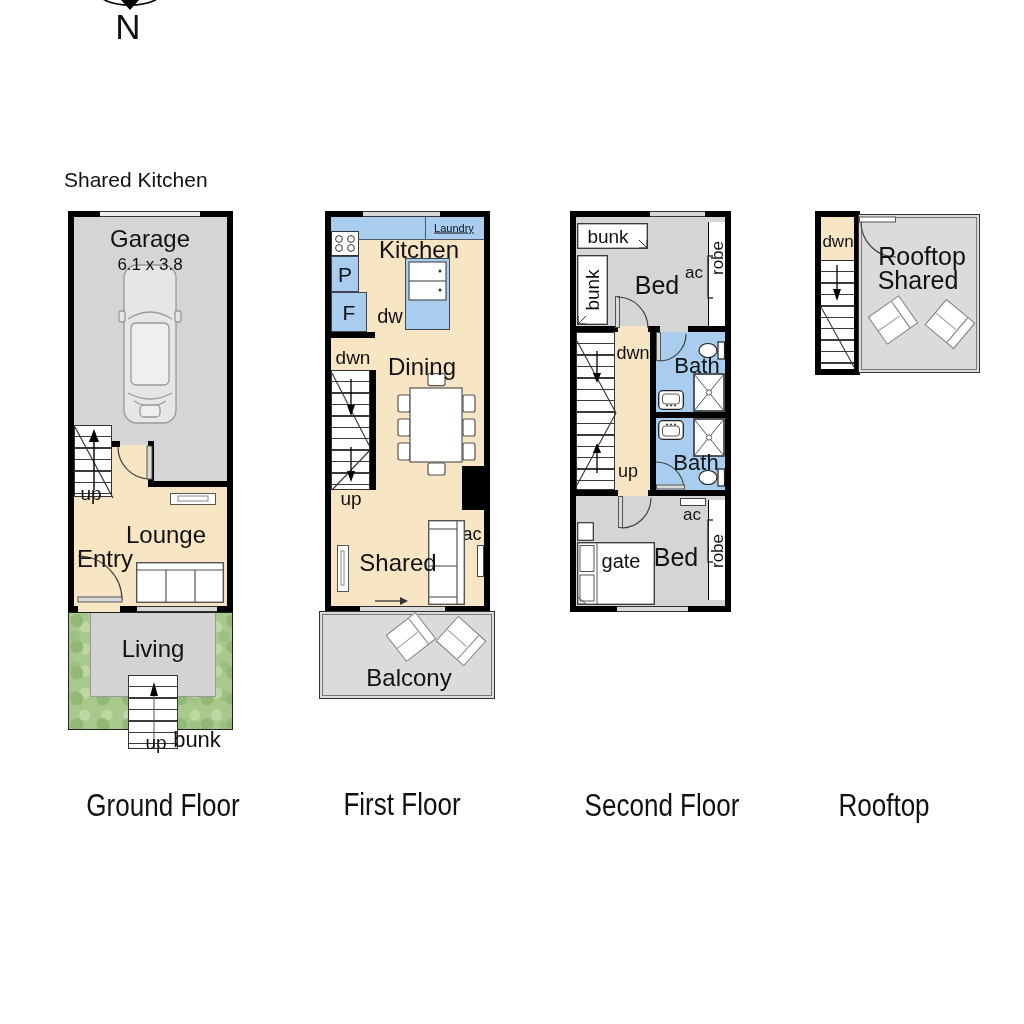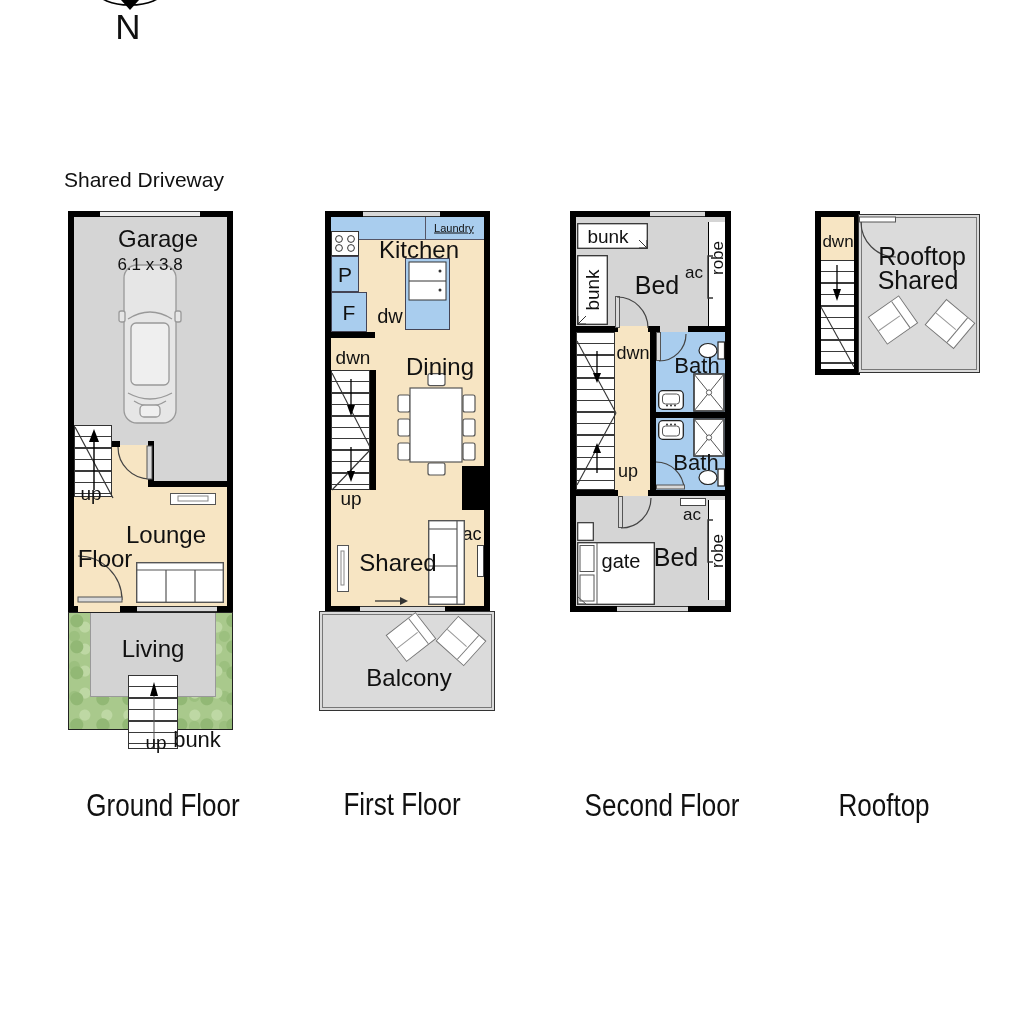--- a/index.html
+++ b/index.html
@@ -26,21 +26,21 @@
 <body>
 
 <div class="canvas">
 
   <svg class="abs" style="left:95px;top:0;" width="70" height="14">
     <ellipse cx="35" cy="-9" rx="33" ry="14" fill="none" stroke="#000" stroke-width="1.6"></ellipse>
     <polygon points="26,0 44,0 35,10" fill="#000"></polygon>
   </svg>
   <div class="lbl" style="left:128px;top:26px;font-size:35px;">N</div>
 
-  <div class="abs" style="left:64px;top:168px;font-size:21px;">Shared Driveway</div>
+  <div class="abs" style="left:64px;top:168px;font-size:21px;">Shared Kitchen</div>
 
   <div class="plan" style="left:68px;top:211px;width:165px;height:401px;">
 
     <div class="abs" style="left:0;top:0;width:153px;height:389px;background:#F7E5C3;"></div>
     <div class="abs" style="left:0;top:0;width:153px;height:228px;background:#D5D5D5;"></div>
     <div class="abs" style="left:76px;top:228px;width:77px;height:42px;background:#D5D5D5;"></div>
 
     <div class="wall" style="left:38px;top:224px;width:8px;height:6px;"></div>
     <div class="wall" style="left:74px;top:224px;width:6px;height:46px;"></div>
     <div class="wall" style="left:74px;top:264px;width:79px;height:6px;"></div>
@@ -81,25 +81,25 @@
       <line x1="0.7" y1="8" x2="87.3" y2="8" stroke="#555" stroke-width="1.2"></line>
       <line x1="30" y1="8" x2="30" y2="40" stroke="#555" stroke-width="1.2"></line>
       <line x1="59" y1="8" x2="59" y2="40" stroke="#555" stroke-width="1.2"></line>
     </svg>
 
     <svg class="fixt" style="left:2px;top:335px;" width="50" height="52">
       <path d="M46 48 A44 44 0 0 0 2 4" fill="none" stroke="#444" stroke-width="1.2"></path>
       <rect x="2" y="45" width="44" height="5" fill="#D9D9D9" stroke="#555" stroke-width="1"></rect>
     </svg>
 
-    <div class="lbl" style="left:84px;top:22px;font-size:24px;">Garage</div>
+    <div class="lbl" style="left:76px;top:22px;font-size:24px;">Garage</div>
     <div class="lbl" style="left:76px;top:47px;font-size:17px;">6.1 x 3.8</div>
     <div class="lbl" style="left:17px;top:276px;font-size:19px;">up</div>
     <div class="lbl" style="left:92px;top:318px;font-size:24px;">Lounge</div>
-    <div class="lbl" style="left:31px;top:342px;font-size:24px;">Floor</div>
+    <div class="lbl" style="left:31px;top:342px;font-size:24px;">Entry</div>
   </div>
 
   <div class="winband" style="left:100px;top:211px;width:100px;height:6px;background:#ECECEC;"></div>
   <div class="winband" style="left:137px;top:606px;width:80px;height:6px;"></div>
   <div class="abs" style="left:78px;top:606px;width:42px;height:6px;background:#F7E5C3;"></div>
 
   <div class="abs" style="left:68px;top:612px;width:165px;height:118px;border:1.5px solid #222;box-sizing:border-box;overflow:visible;
               background-color:#A9C98C;
               background-image:radial-gradient(circle at 30% 30%, #92B875 0 6px, transparent 7px),
                                radial-gradient(circle at 72% 64%, #BED8A4 0 5px, transparent 6px),
@@ -168,21 +168,21 @@
         <rect x="33" y="90" width="17" height="12" rx="2"></rect>
         <rect x="3" y="22" width="12" height="17" rx="2"></rect>
           <rect x="3" y="46" width="12" height="17" rx="2"></rect>
           <rect x="3" y="70" width="12" height="17" rx="2"></rect>
         <rect x="68" y="22" width="12" height="17" rx="2"></rect>
           <rect x="68" y="46" width="12" height="17" rx="2"></rect>
           <rect x="68" y="70" width="12" height="17" rx="2"></rect>
         <rect x="15" y="15" width="52" height="74"></rect>
       </g>
     </svg>
-    <div class="lbl" style="left:109px;top:150px;font-size:24px;">Dining</div>
+    <div class="lbl" style="left:91px;top:150px;font-size:24px;">Dining</div>
 
     <div class="wall" style="left:131px;top:249px;width:22px;height:44px;"></div>
     <div class="lbl" style="left:20px;top:281px;font-size:19px;">up</div>
     <div class="lbl" style="left:141px;top:317px;font-size:18px;">ac</div>
 
     <svg class="fixt" style="left:146px;top:328px;" width="7" height="32">
       <rect x="0.5" y="0.5" width="6" height="31" fill="#fff" stroke="#444"></rect>
     </svg>
 
     <svg class="fixt" style="left:97px;top:303px;" width="37" height="85">
@@ -201,21 +201,21 @@
 
     <svg class="fixt" style="left:44px;top:378px;" width="34" height="12">
       <line x1="0" y1="6" x2="26" y2="6" stroke="#333" stroke-width="1.3"></line>
       <polygon points="25,2 25,10 33,6" fill="#333"></polygon>
     </svg>
   </div>
 
   <div class="winband" style="left:363px;top:211px;width:77px;height:6px;"></div>
   <div class="winband" style="left:360px;top:606px;width:85px;height:6px;"></div>
 
-  <div class="abs" style="left:319px;top:611px;width:176px;height:100px;border:1.5px solid #333;box-sizing:border-box;background:#DBDBDB;">
+  <div class="abs" style="left:319px;top:611px;width:176px;height:88px;border:1.5px solid #333;box-sizing:border-box;background:#DBDBDB;">
     <div class="innerline"></div>
     <div class="chair" style="left:72px;top:8px;width:38px;height:34px;transform:rotate(-38deg);">
       <div class="back"></div>
         <div class="split"></div>
     </div>
     <div class="chair" style="left:122px;top:12px;width:38px;height:34px;transform:rotate(42deg);">
       <div class="back"></div>
         <div class="split"></div>
     </div>
     <div class="lbl" style="left:89px;top:66px;font-size:24px;">Balcony</div>

